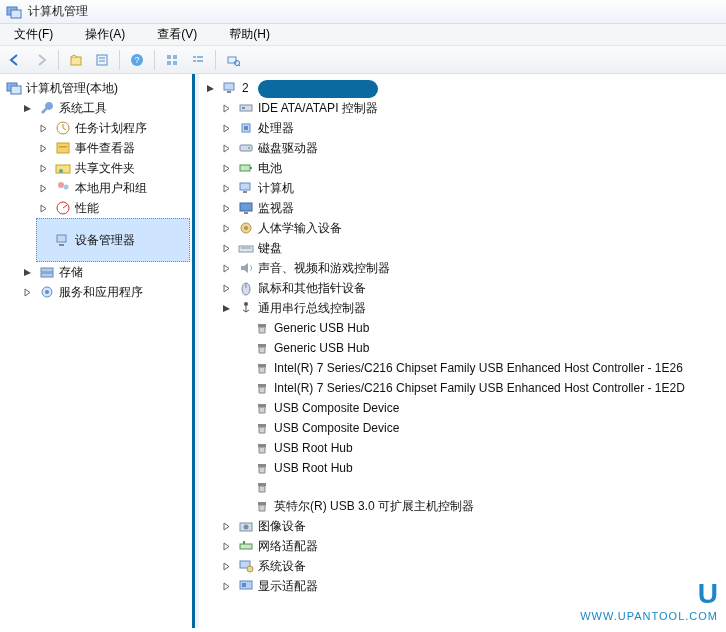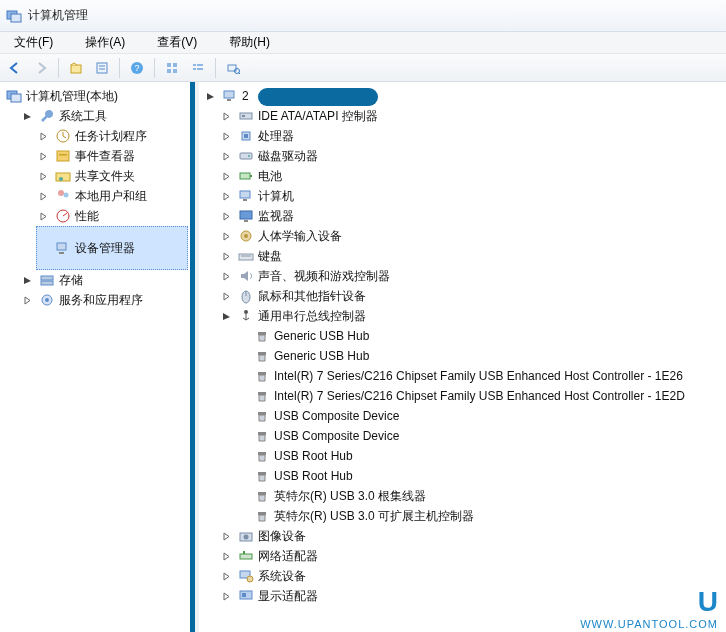--- a/index.html
+++ b/index.html
@@ -1,30 +1,30 @@
 <!DOCTYPE html>
 <html><head>
 <meta charset="utf-8">
 <style>
 * { box-sizing: border-box; margin: 0; padding: 0; font-family: "Microsoft YaHei", "Segoe UI", Tahoma, sans-serif; }
 body { width: 726px; height: 632px; background: #fff; overflow: hidden; font-size: 12px; }
 
-.titlebar { height: 32px; background: linear-gradient(#fdfdfd,#eef3f9); border-bottom: 1px solid #d8dee6; display: flex; align-items: center; padding: 0 6px; gap: 6px; }
+.titlebar { height: 24px; background: linear-gradient(#fdfdfd,#eef3f9); border-bottom: 1px solid #d8dee6; display: flex; align-items: center; padding: 0 6px; gap: 6px; }
 .titlebar .icon { width: 16px; height: 16px; }
 .titlebar .title { color: #222; }
 
 .menubar { height: 22px; background: #f5f6f7; display: flex; align-items: flex-start; padding: 0 4px; gap: 12px; border-bottom: 1px solid #e3e6ea; }
 .menubar span { padding: 2px 10px; cursor: default; }
 
 .toolbar { height: 28px; background: linear-gradient(#fafbfc,#eef1f5); border-bottom: 1px solid #d8dee6; display: flex; align-items: center; padding: 0 4px; gap: 4px; }
 .tbtn { width: 22px; height: 22px; display:flex; align-items:center; justify-content:center; border:1px solid transparent; border-radius:2px; cursor:pointer; }
 .tsep { width:1px; height:20px; background:#d0d6de; margin:0 2px; }
 
 .body { display:flex; height: calc(632px - 28px - 22px - 28px); }
-.sidebar { width: 195px; border-right: 5px solid #0369a1; padding: 4px 2px; overflow: auto; }
+.sidebar { width: 195px; border-right: 3px solid #0369a1; padding: 4px 2px; overflow: auto; }
 .divider { width: 4px; background: #f0f2f5; cursor: col-resize; }
 .content { flex:1; padding: 4px 2px; overflow:auto; position:relative; }
 
 .tree ul { list-style:none; padding-left: 16px; }
 .tree > ul { padding-left: 2px; }
 .tree li { position:relative; }
 .node { display:flex; align-items:center; gap:4px; padding:1px 2px; white-space:nowrap; cursor:default; line-height:18px; }
 .node.selected { background:#cfe4ff; border:1px dotted #5a8fd6; padding:12px 1px; }
 .expander { width:11px; height:11px; margin-right:2px; flex-shrink:0; display:inline-flex; align-items:center; justify-content:center; }
 .expander svg { width:9px; height:9px; }
@@ -575,21 +575,20 @@
                 </li>
                 <li>
                   <div class="node">
         <span class="noexp"></span>
         <span class="nicon">
                       <svg viewBox="0 0 16 16">
                         <path d="M4 4h8v3H4z" fill="#888"></path>
                         <path d="M5 7h6v6H5z" fill="#ccd3dc" stroke="#888"></path>
                       </svg>
                     </span>
-        <span class="label">英特尔(R) USB 3.0 根集线器</span>
       </div>
                 </li>
                 <li>
                   <div class="node">
         <span class="noexp"></span>
         <span class="nicon">
                       <svg viewBox="0 0 16 16">
                         <path d="M4 4h8v3H4z" fill="#888"></path>
                         <path d="M5 7h6v6H5z" fill="#ccd3dc" stroke="#888"></path>
                       </svg>

